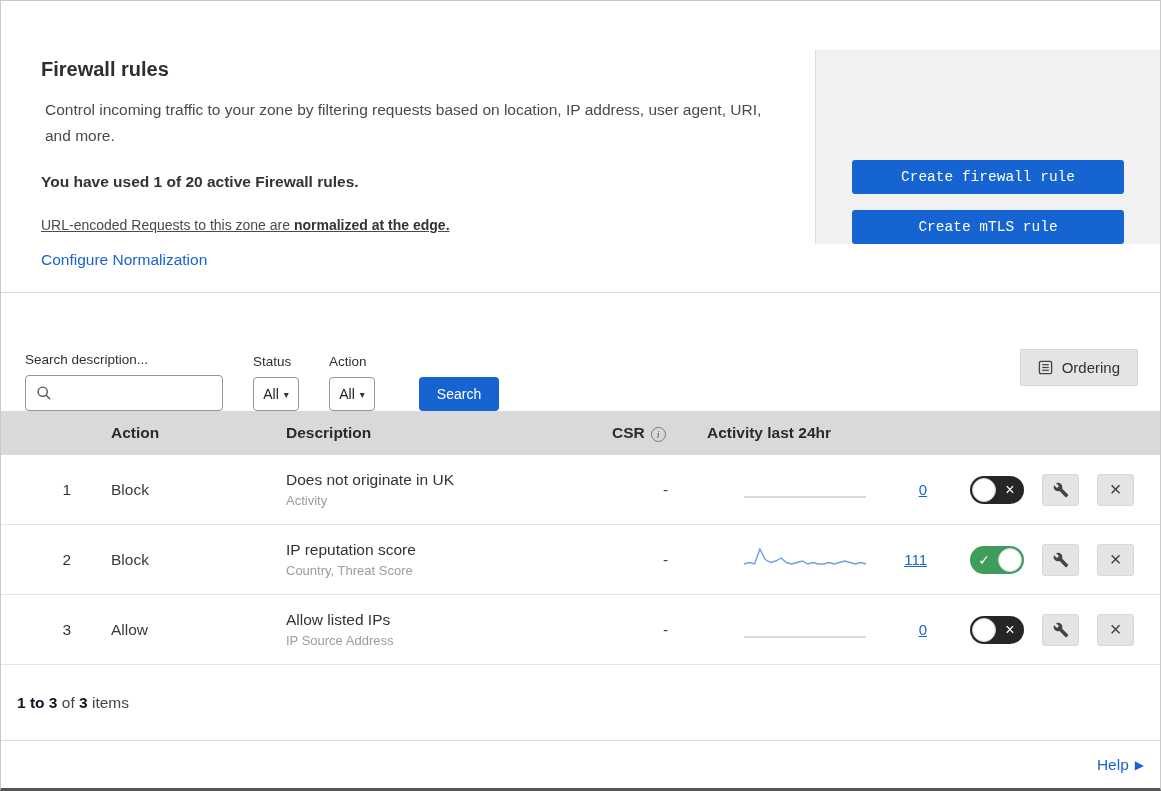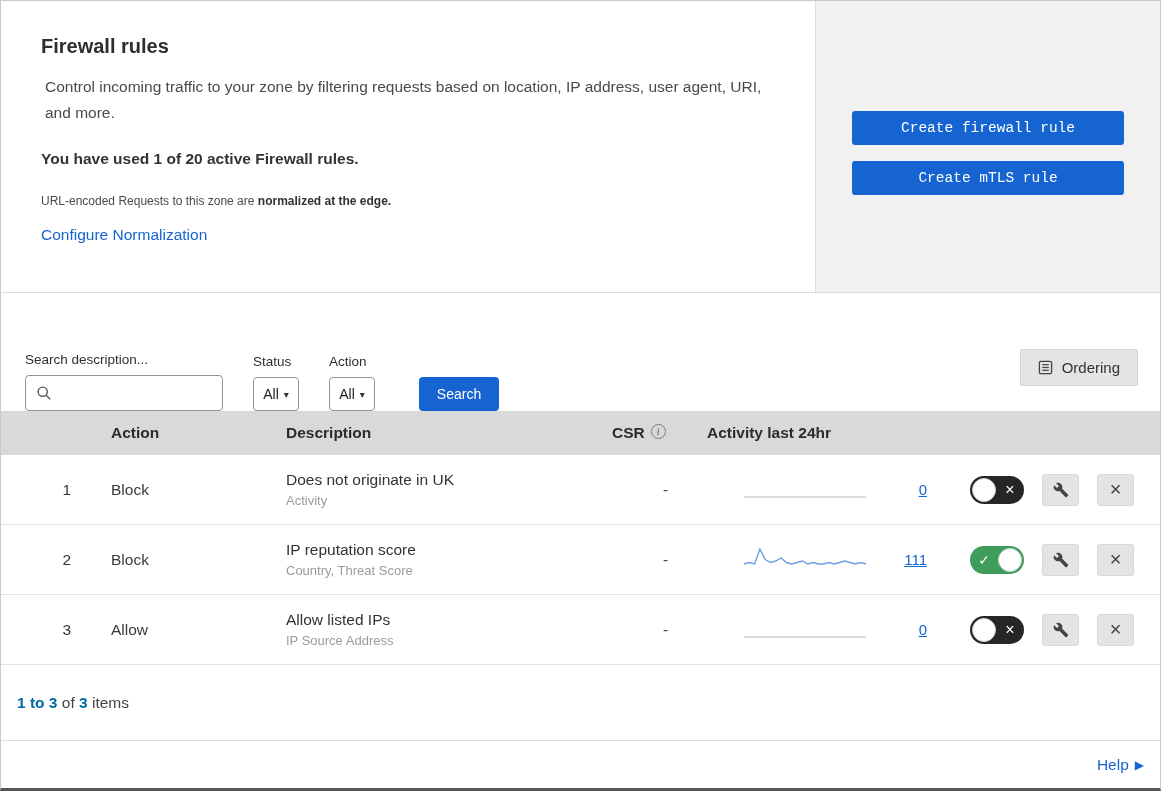--- a/index.html
+++ b/index.html
@@ -9,26 +9,26 @@
   .page {
     width:1161px; height:791px;
     border:1px solid #c9c9c9;
     border-bottom:3px solid #555;
     display:flex; flex-direction:column;
     background:#fff;
     overflow:hidden;
   }
 
   
-  .top { display:flex; height:292px; border-bottom:1px solid #dcdcdc; }
+  .top { display:flex; height:292px; border-bottom:1px solid #dcdcdc;align-items:center; }
   .top-left { flex:1; padding:34px 40px 0 40px; }
   .page-title { font-size:20px; font-weight:600; color:#2e2e2e; margin:0 0 16px 0; }
   .desc { font-size:15.5px; color:#4a4a4a; line-height:26px; max-width:730px; margin:4px; }
   .usage { font-size:15.5px; font-weight:700; color:#333; margin:24px 0 0 0; }
-  .norm { font-size:12px; color:#4a4a4a; margin:26px 0 8px 0; }
+  .norm { font-size:14px; color:#4a4a4a; margin:26px 0 8px 0;text-decoration:underline; }
   .norm b { color:#333; }
   .norm-link {
     display:inline-block; margin-top:10px; font-size:15.5px;
     color:#1664d1; cursor:pointer;
   }
   .top-right {
     width:345px; background:#f1f1f1; border-left:1px solid #ddd;
     padding:110px 36px 0 36px;
     display:flex; flex-direction:column; gap:16px;
   }
@@ -71,21 +71,21 @@
   }
 
   
   .grid-cols { display:grid; grid-template-columns:96px 174px 320px 100px 1fr 212px; align-items:center; }
   .thead {
     background:#d9d9d9; height:44px;
     font-size:15.5px; font-weight:600; color:#2b2b2b;
   }
   .thead .c2 { padding-left:14px; }
   .thead .c3 { padding-left:15px; }
-  .thead .c4 { padding-left:21px; display:flex; align-items:flex-start; gap:6px; }
+  .thead .c4 { padding-left:21px; display:flex; align-items:flex-end; gap:6px; }
   .thead .c5 { padding-left:16px; }
   .info-badge {
     width:15px; height:15px; border:1px solid #7a7a7a; border-radius:50%;
     display:inline-flex; align-items:center; justify-content:center;
     font-size:10px; font-style:italic; font-family:"Liberation Serif", serif;
     color:#555; font-weight:400; cursor:pointer;
   }
   .row { height:70px; border-bottom:1px solid #e3e3e3; font-size:15.5px; color:#3a3a3a; }
   .row .c1 { text-align:right; padding-right:26px; color:#333; }
   .row .c2 { padding-left:14px; }
@@ -130,21 +130,21 @@
   }
   .icon-btn.close-btn { font-size:20px; font-weight:400; color:#3f3f3f; }
 
   
   .items-footer {
     height:76px; border-bottom:1px solid #ddd;
     display:flex; align-items:center; padding:0 16px;
     font-size:15.5px; color:#444;
   }
   .items-footer span { white-space:pre; }
-  .items-footer .b { font-weight:700; color:#0369a1; }
+  .items-footer .b { font-weight:700; color:#0f172a; }
   .help-row { flex:1; display:flex; align-items:center; justify-content:flex-end; padding-right:16px; }
   .help-link { color:#1664d1; font-size:15.5px; cursor:pointer; display:flex; align-items:center; gap:6px; }
   .help-link .arrow { font-size:12px; }
 </style>
 </head>
 <body>
 
 <div class="page">
 
   <div class="top">

